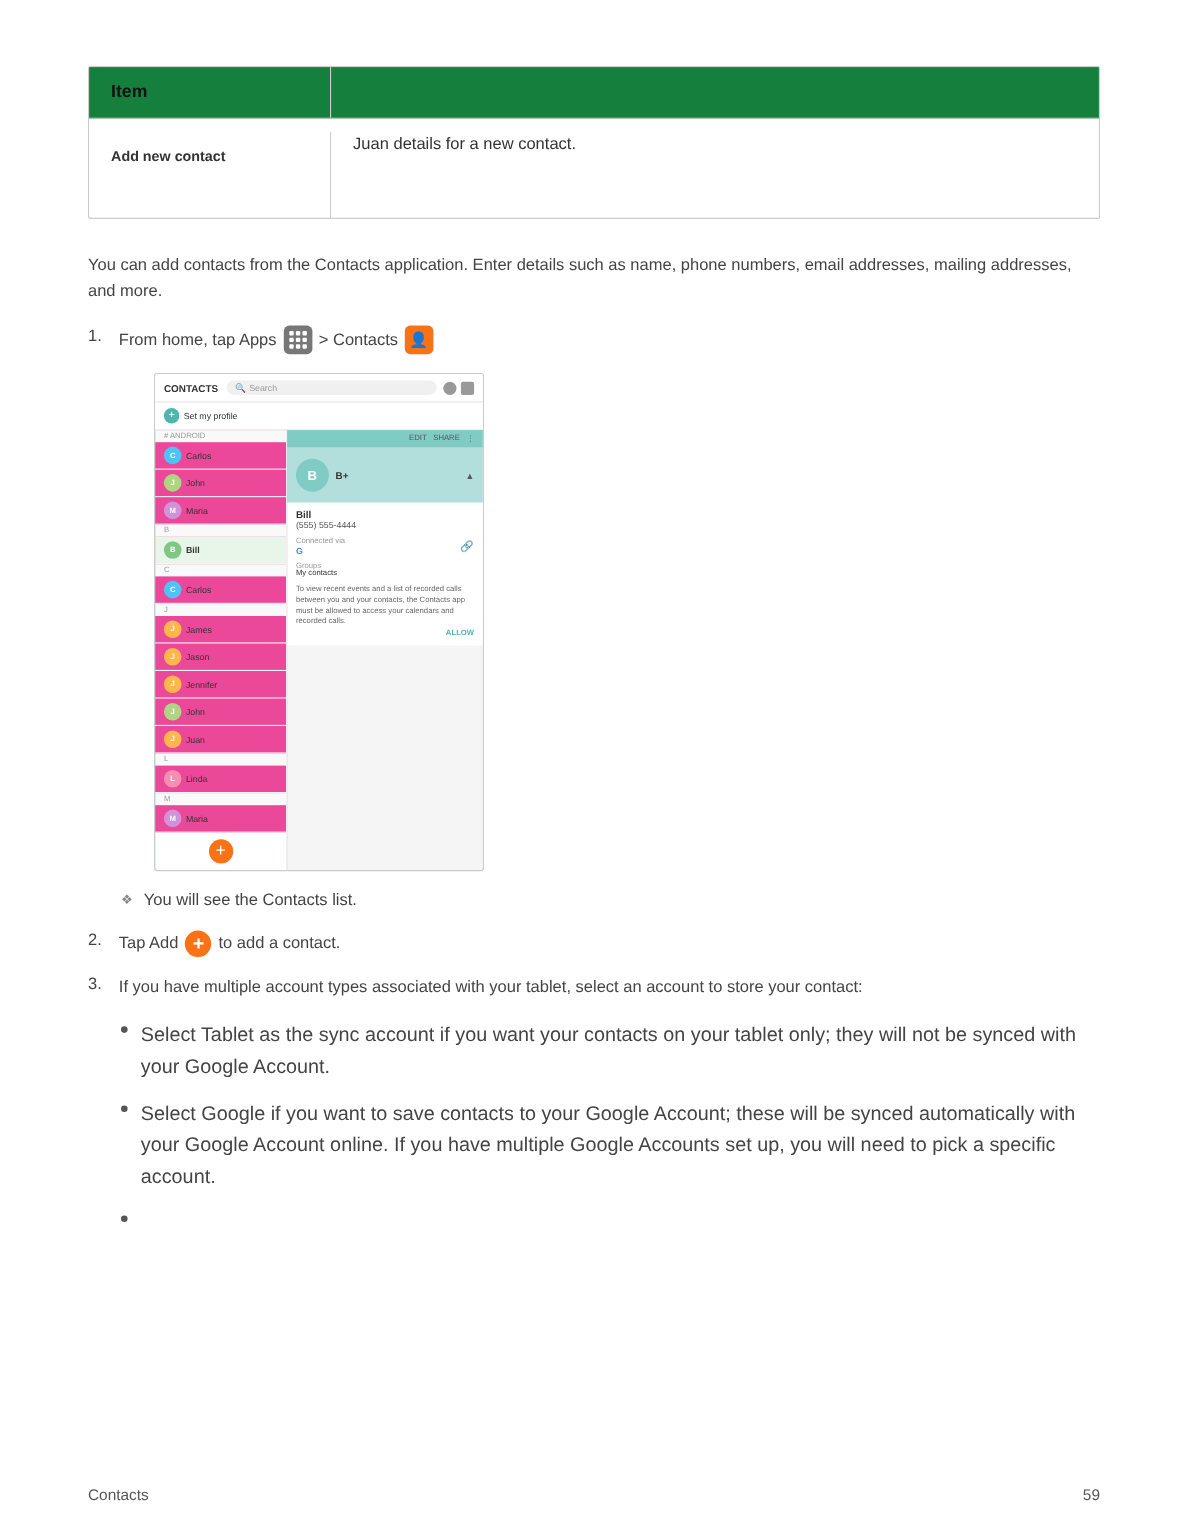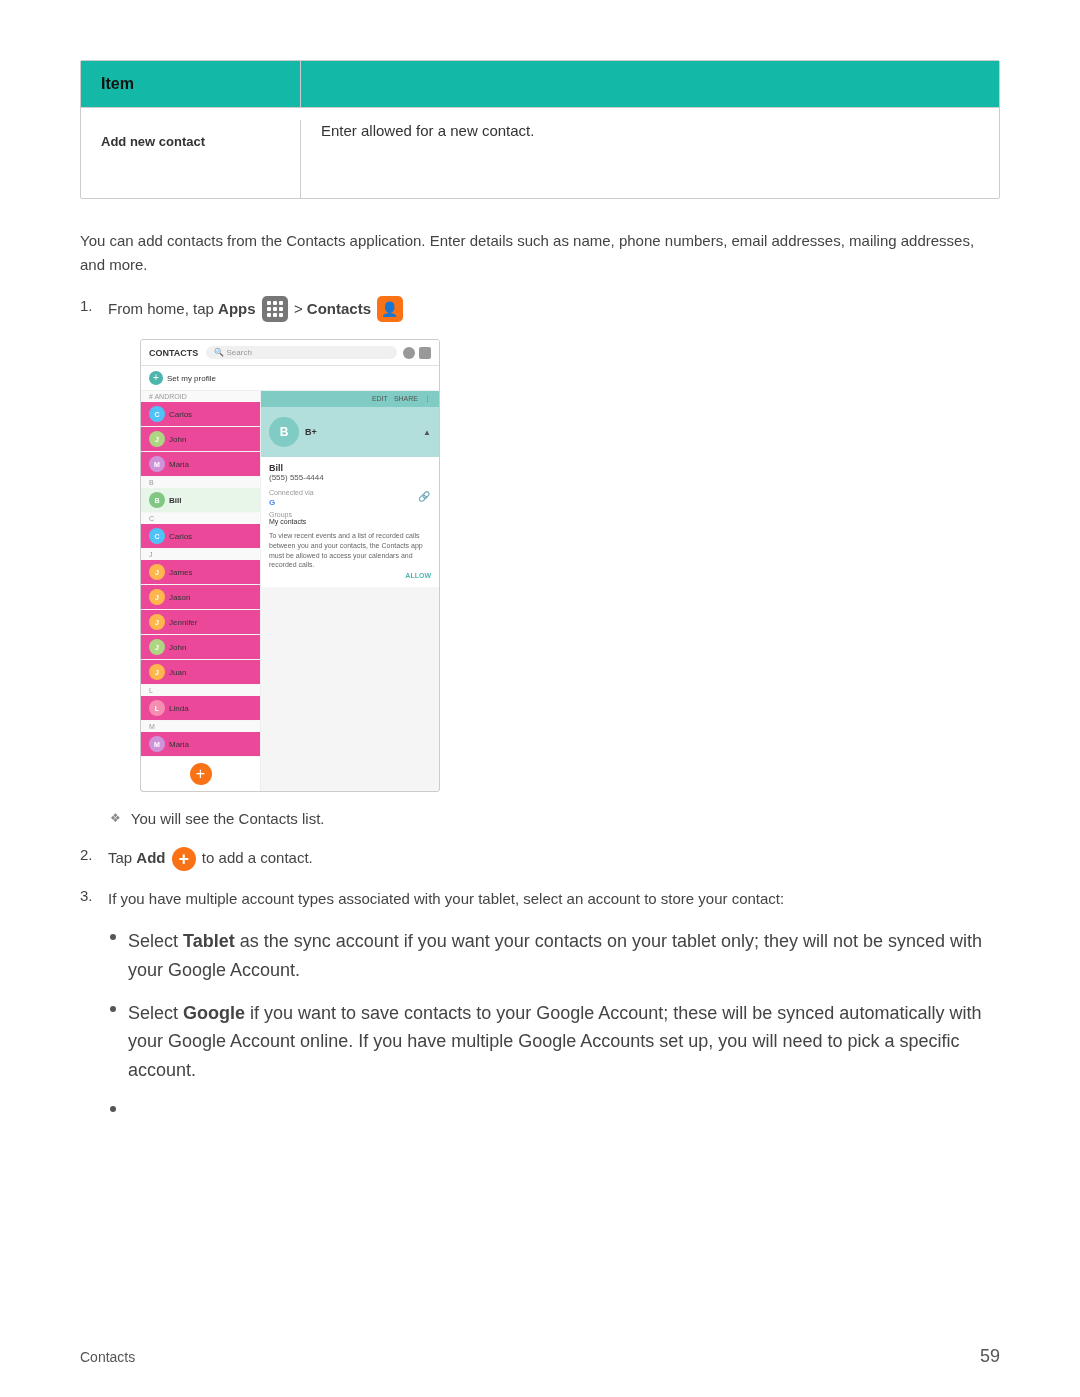--- a/index.html
+++ b/index.html
@@ -16,21 +16,21 @@
 
     
     .table-container {
       border: 1px solid #ccc;
       border-radius: 2px;
       margin-bottom: 30px;
       width: 100%;
     }
     .table-header-row {
       display: flex;
-      background: #14b8a6;
+      background: #15803d;
       border-bottom: 1px solid #ccc;
     }
     .table-header-item {
       width: 220px;
       padding: 14px 20px;
       font-weight: bold;
       font-size: 16px;
       color: #111;
       border-right: 1px solid #ccc;
     }
@@ -328,25 +328,25 @@
       right: 80px;
       display: flex;
       justify-content: space-between;
       align-items: center;
     }
     .footer-label {
       font-size: 14px;
       color: #555;
     }
     .footer-page {
-      font-size: 18px;
+      font-size: 14px;
       color: #555;
     }
 
-    .bold { font-weight: bold; }
+    .bold { font-weight: normal; }
     .step-row {
       display: flex;
       margin-bottom: 16px;
     }
     .step-num-col {
       min-width: 28px;
       font-size: 15px;
       color: #444;
     }
     .step-text-col {
@@ -358,21 +358,21 @@
   </style>
 </head>
 <body>
 
 <div class="table-container">
   <div class="table-header-row">
     <div class="table-header-item">Item</div>
   </div>
   <div class="table-data-row">
     <div class="table-cell-item">Add new contact</div>
-    <div class="table-cell-desc">Enter allowed for a new contact.</div>
+    <div class="table-cell-desc">Juan details for a new contact.</div>
   </div>
 </div>
 
 <p class="body-text">You can add contacts from the Contacts application. Enter details such as name, phone numbers, email addresses, mailing addresses, and more.</p>
 
 <div class="step-row">
   <div class="step-num-col">1.</div>
   <div class="step-text-col">
     From home, tap <span class="bold">Apps</span>
     <span class="app-icon apps-icon">

